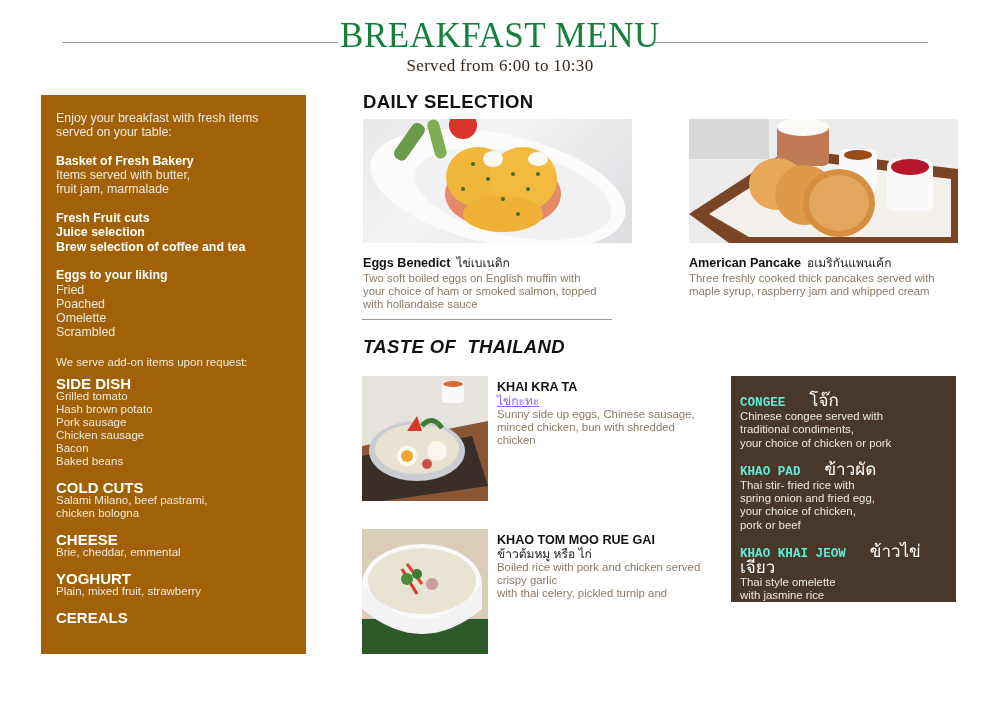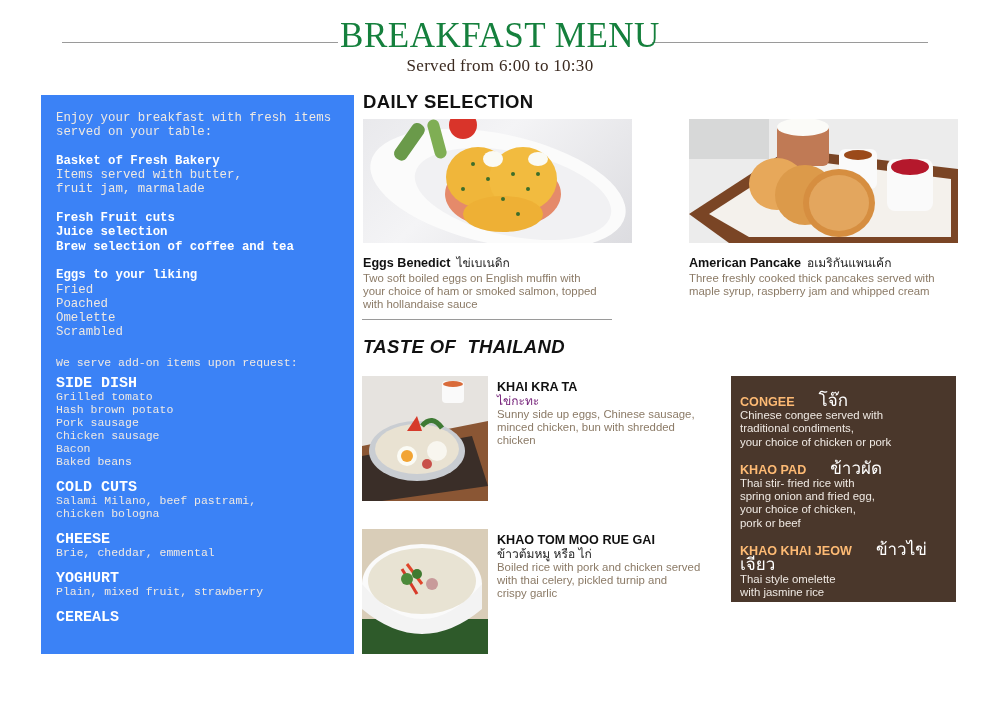--- a/index.html
+++ b/index.html
@@ -17,23 +17,23 @@
       transform: scaleY(1.0);
     }
     .header-title span { font-family: "Liberation Serif", serif; font-size: 35px; }
     .header-sub {
       position: absolute; left: 0; width: 1000px; top: 56px; text-align: center;
       font-family: "Liberation Serif", serif; font-size: 17px; color: #3b2a20; letter-spacing: 0.3px;
     }
 
     
     .left-panel {
-      position: absolute; left: 41px; top: 95px; width: 313px; height: 559px;
-      background: #3b82f6; color: #efe9e3; padding: 16px 15px 0 15px;
-      font-size: 12.4px; line-height: 14.3px; font-family: Liberation Mono, monospace;
+      position: absolute; left: 41px; top: 95px; width: 265px; height: 559px;
+      background: #a16207; color: #efe9e3; padding: 16px 15px 0 15px;
+      font-size: 12.4px; line-height: 14.3px;
     }
     .lp-block { margin-bottom: 14.3px; }
     .lp-bold { font-weight: bold; color: #ffffff; }
     .lp-small { font-size: 11.5px; line-height: 13px; }
     .lp-head { font-weight: bold; color: #ffffff; font-size: 15px; line-height: 13px; }
     .lp-sm-block { margin-bottom: 13px; }
 
     
     .section-title {
       position: absolute; font-weight: bold; font-size: 18.5px; color: #111;
@@ -48,21 +48,21 @@
 
     .divider { position: absolute; height: 1px; background: #9a9a9a; }
 
     
     .thai-box {
       position: absolute; left: 731px; top: 376px; width: 225px; height: 226px;
       background: #4a372b; color: #efe9e3; padding: 18px 9px 0 9px;
       font-size: 11.4px; line-height: 13.2px;
     }
     .tb-block { margin-bottom: 13px; }
-    .tb-name { font-weight: bold; color: #fdba74; font-size: 12.6px; }
+    .tb-name { font-weight: bold; color: #5eead4; font-size: 12.6px; font-family: Liberation Mono, monospace; }
     .tb-thai { color: #fff; font-weight: normal; margin-left: 24px; font-size: 17px; }
   </style>
 </head>
 <body>
 
 <div class="header-line" style="left:62px; width:276px;"></div>
 <div class="header-line" style="left:652px; width:276px;"></div>
 <div class="header-title"><span>BREAKFAST MENU</span></div>
 <div class="header-sub">Served from 6:00 to 10:30</div>
 
@@ -201,21 +201,21 @@
     <circle cx="45" cy="80" r="6" fill="#f2a434"></circle>
     <circle cx="75" cy="75" r="10" fill="#f8f6ef"></circle>
     <circle cx="65" cy="88" r="5" fill="#c8504a"></circle>
     <path d="M45 55 L55 40 L60 55 Z" fill="#d63a2a"></path>
     <path d="M60 50 Q70 38 80 52" stroke="#3e7a34" stroke-width="5" fill="none"></path>
   </svg>
 </div>
 
 <div class="abs" style="left:497px; top:380px; width:230px;">
   <div class="dish-name">KHAI KRA TA</div>
-  <div style="font-size:12px; color:#701a75; line-height:14px;">ไข่กะทะ</div>
+  <div style="font-size:12px; color:#8b5cf6; line-height:14px;text-decoration:underline;">ไข่กะทะ</div>
   <div class="dish-desc">
     <div>Sunny side up eggs, Chinese sausage,</div>
     <div>minced chicken, bun with shredded</div>
     <div>chicken</div>
   </div>
 </div>
 
 <div class="photo" style="left:362px; top:529px; width:126px; height:125px; background:#d8c9b4;">
   <svg width="126" height="125" viewBox="0 0 126 125">
     <rect x="0" y="0" width="126" height="125" fill="#d9cdb8"></rect>
@@ -229,22 +229,22 @@
     <circle cx="55" cy="45" r="5" fill="#3f7a30"></circle>
     <circle cx="70" cy="55" r="6" fill="#c89a9a"></circle>
   </svg>
 </div>
 
 <div class="abs" style="left:497px; top:533px; width:230px;">
   <div class="dish-name">KHAO TOM MOO RUE GAI</div>
   <div style="font-size:12px; color:#222; line-height:14px;">ข้าวต้มหมู หรือ ไก่</div>
   <div class="dish-desc">
     <div>Boiled rice with pork and chicken served</div>
+    <div>crispy garlic</div>
     <div>with thai celery, pickled turnip and</div>
-    <div>crispy garlic</div>
   </div>
 </div>
 
 <div class="thai-box">
   <div class="tb-block">
     <div><span class="tb-name">CONGEE</span><span class="tb-thai">โจ๊ก</span></div>
     <div>Chinese congee served with</div>
     <div>traditional condiments,</div>
     <div>your choice of chicken or pork</div>
   </div>

